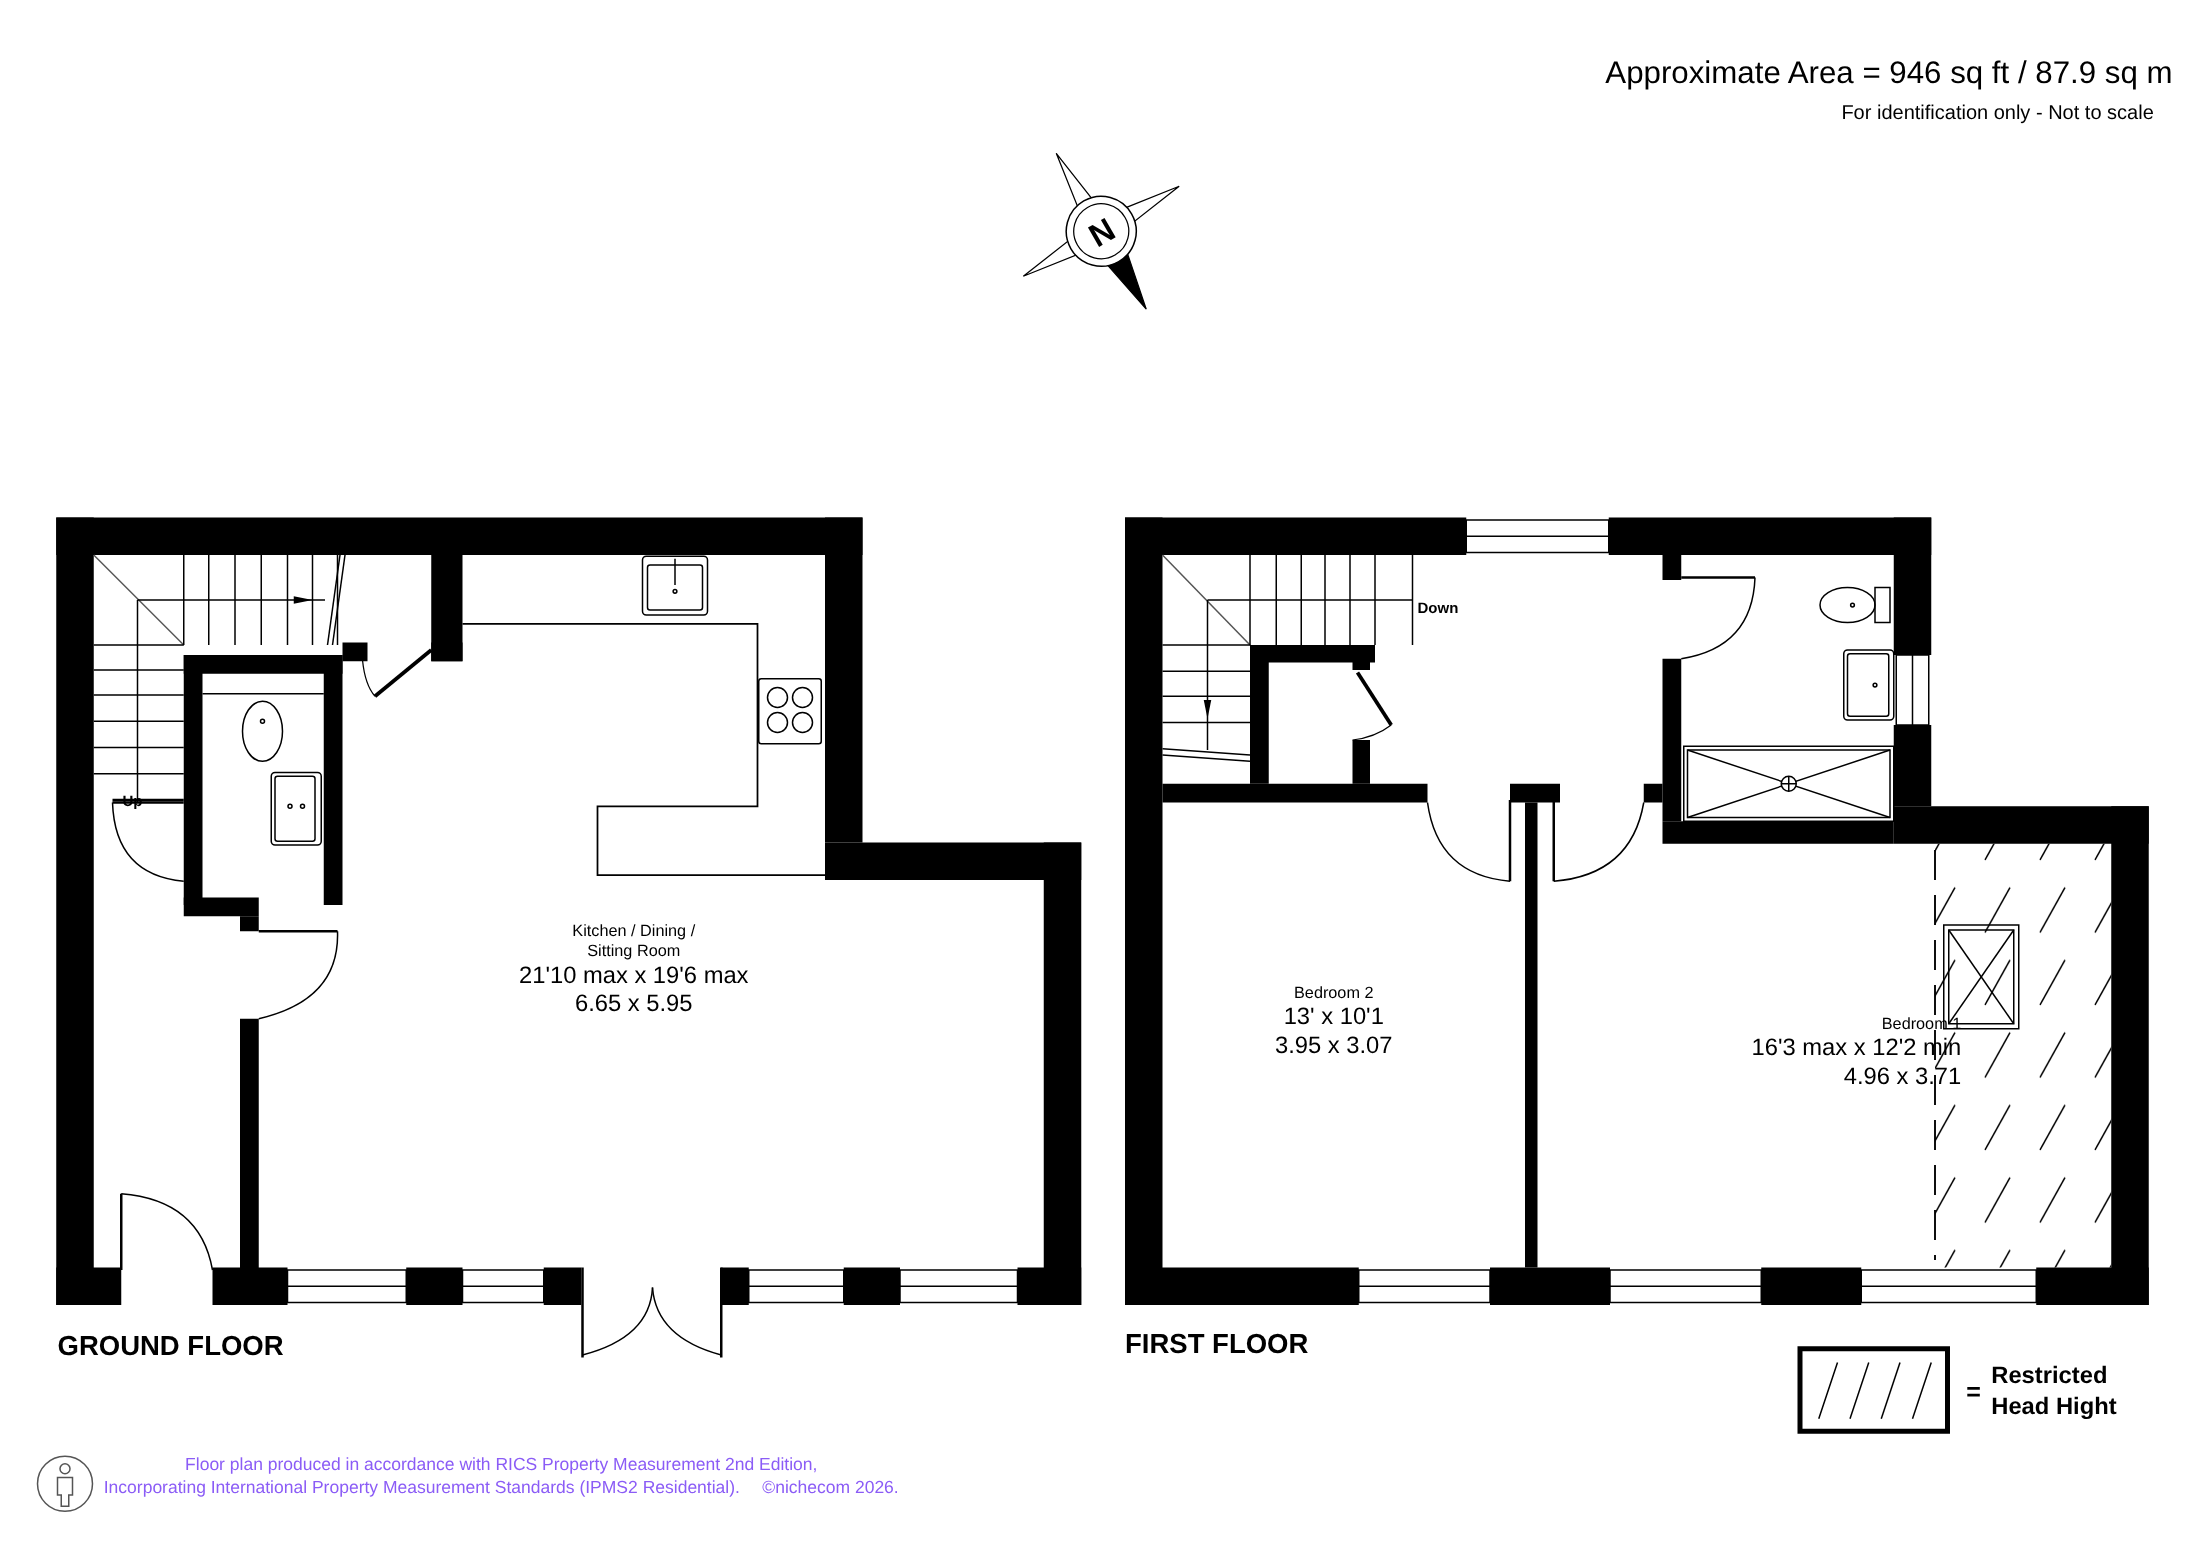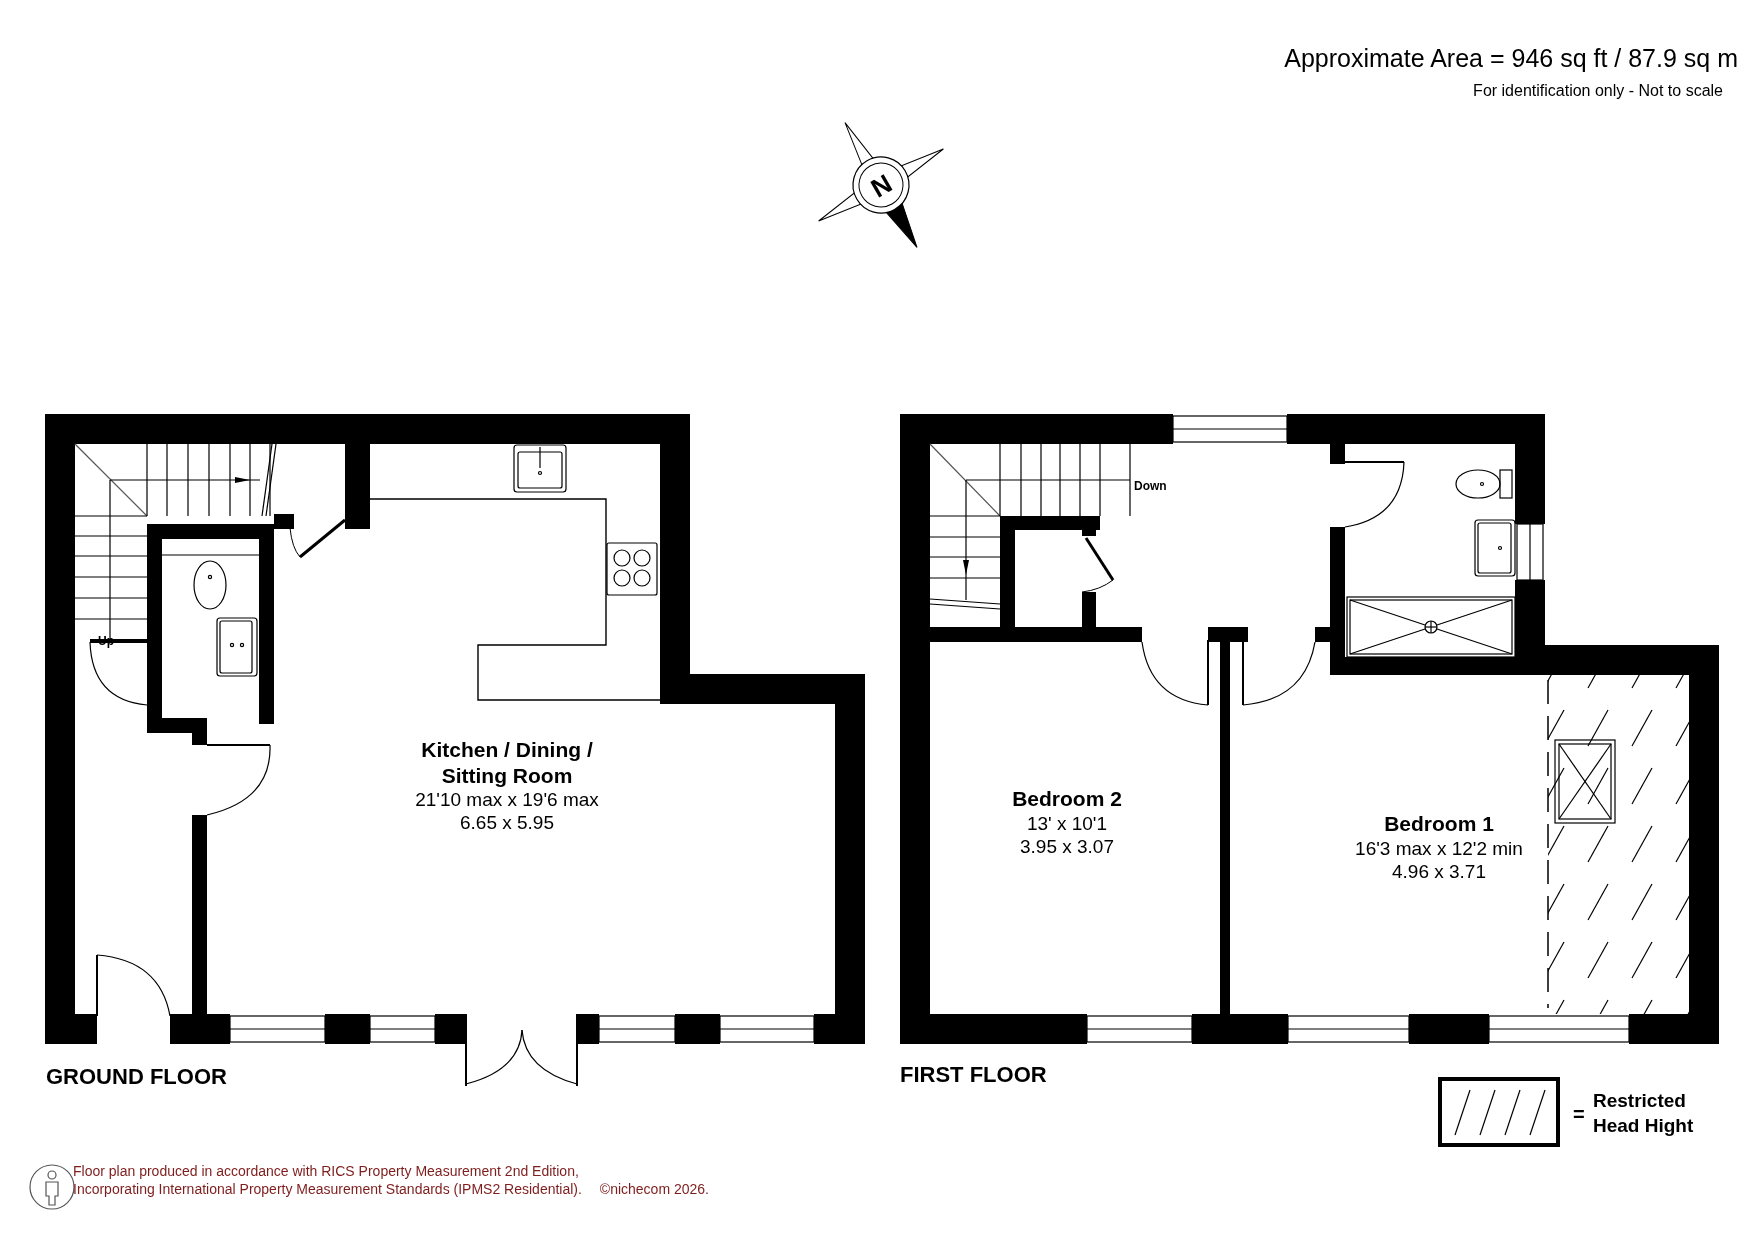--- a/index.html
+++ b/index.html
@@ -2,27 +2,27 @@
 <html><head>
 <meta charset="utf-8">
 <style>
   html,body{margin:0;padding:0;background:#ffffff;}
   body{width:1755px;height:1241px;overflow:hidden;position:relative;font-family:"Liberation Sans",sans-serif;color:#000;}
   .abs{position:absolute;margin-top:20px;}
   #area-title{right:17px;top:24px;font-size:25px;white-space:nowrap;}
   #area-note{right:32px;top:62px;font-size:16px;white-space:nowrap;}
   #plan{position:absolute;left:0;top:0;}
   .room-label{position:absolute;text-align:center;white-space:nowrap;line-height:1.22;}
-  .room-name{font-weight:bold;font-size:21px;}
+  .room-name{font-weight:normal;font-size:13px;}
   .room-dim{font-size:19px;}
   .floor-title{position:absolute;font-weight:bold;font-size:22px;white-space:nowrap;}
   .stair-label{position:absolute;font-weight:bold;font-size:12px;margin-top:12px;}
   #legend-text{position:absolute;left:1593px;top:1089px;font-weight:bold;font-size:19px;line-height:1.3;}
   #legend-eq{position:absolute;left:1573px;top:1103px;font-weight:bold;font-size:20px;}
-  #footer{position:absolute;left:73px;top:1163px;font-size:14px;color:#7f1d1d;line-height:1.25;white-space:nowrap;}
+  #footer{position:absolute;left:83px;top:1163px;font-size:14px;color:#8b5cf6;line-height:1.25;white-space:nowrap;text-align:center;}
   #footer .row{display:block;}
   #footer .ref{display:inline-block;margin-left:22px;}
   #footer .copy{display:inline-block;margin-left:14px;}
 </style>
 </head>
 <body>
 
 <div id="area-title" class="abs">Approximate Area = 946 sq ft / 87.9 sq m</div>
 <div id="area-note" class="abs">For identification only - Not to scale</div>
 
@@ -296,21 +296,21 @@
   <div class="room-dim">21'10 max x 19'6 max</div>
   <div class="room-dim">6.65 x 5.95</div>
 </div>
 
 <div class="room-label" style="left:967px;top:786px;width:200px;">
   <div class="room-name">Bedroom 2</div>
   <div class="room-dim">13' x 10'1</div>
   <div class="room-dim">3.95 x 3.07</div>
 </div>
 
-<div class="room-label" style="left:1309px;top:811px;width:260px;">
+<div class="room-label" style="left:1309px;top:811px;width:260px;text-align:right;">
   <div class="room-name">Bedroom 1</div>
   <div class="room-dim">16'3 max x 12'2 min</div>
   <div class="room-dim">4.96 x 3.71</div>
 </div>
 
 <div class="stair-label" style="left:98px;top:622px;">Up</div>
 <div class="stair-label" style="left:1134px;top:467px;font-weight:bold;">Down</div>
 
 <div class="floor-title" style="left:46px;top:1064px;">GROUND FLOOR</div>
 <div class="floor-title" style="left:900px;top:1062px;">FIRST FLOOR</div>

